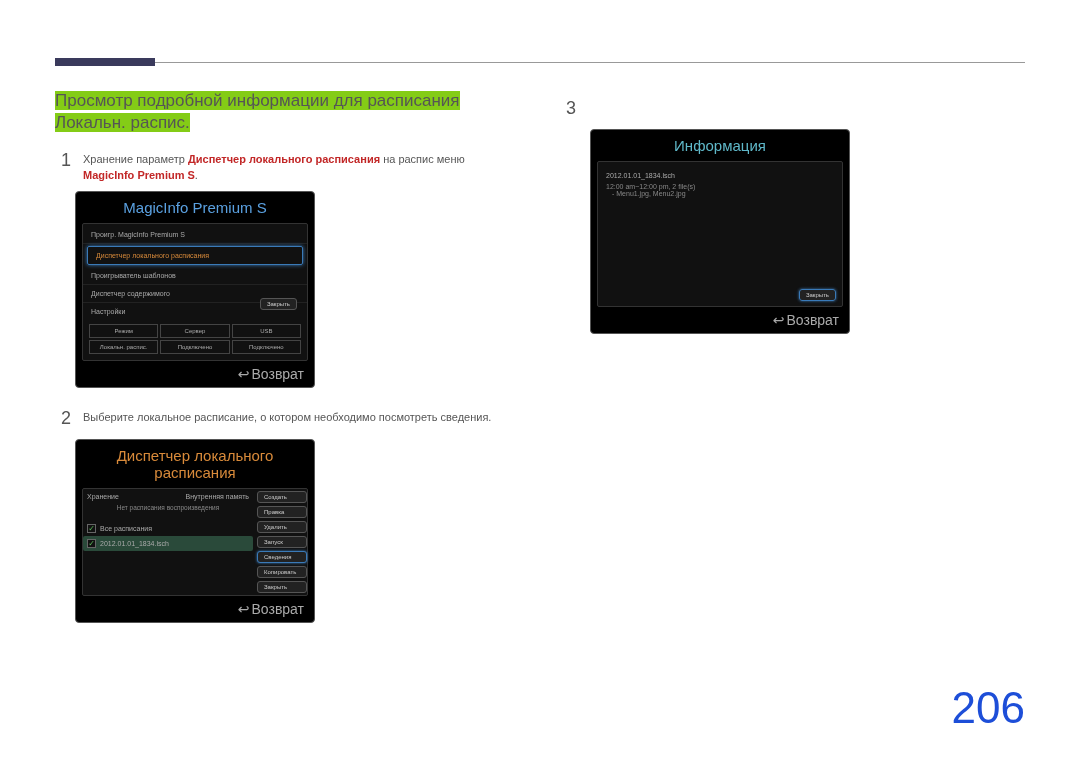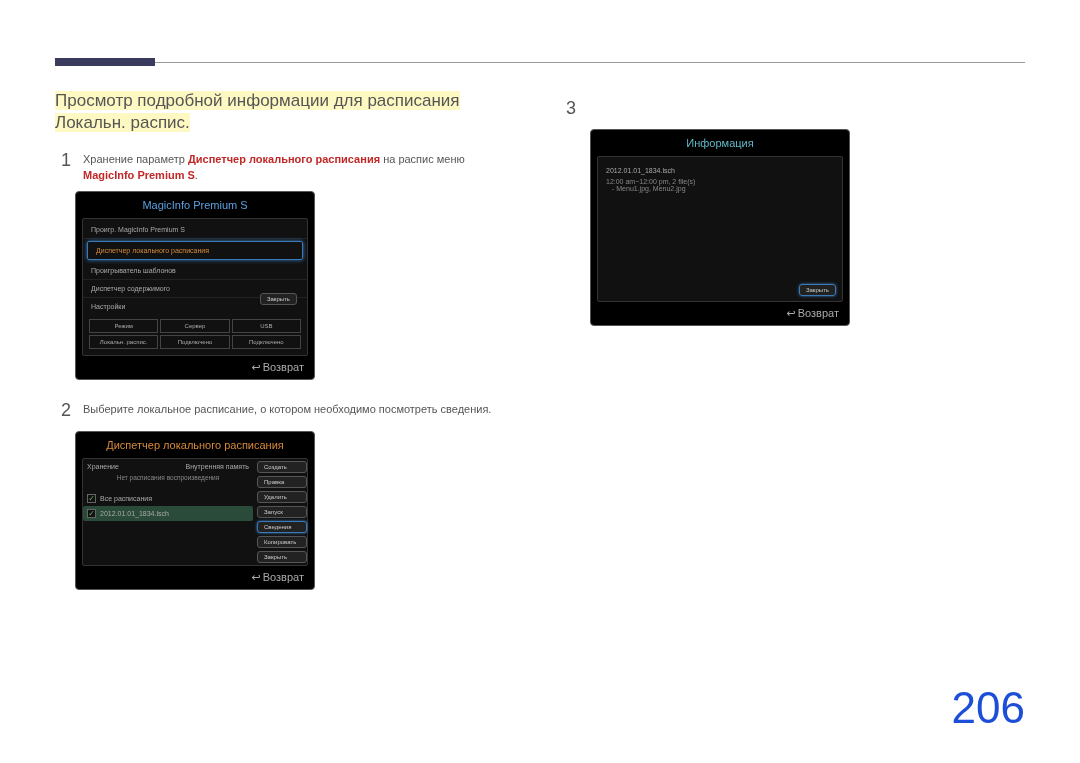--- a/index.html
+++ b/index.html
@@ -42,21 +42,21 @@
     display: flex;
     gap: 40px;
   }
   .col {
     flex: 1;
     min-width: 0;
   }
   .section-title {
     font-size: 17px;
     line-height: 1.3;
-    background: #fef9c3;
+    background: #84cc16;
     display: inline;
     color: #555;
   }
   .step-row {
     display: flex;
     gap: 12px;
     margin-top: 14px;
     font-size: 11px;
     line-height: 1.4;
   }
@@ -91,37 +91,37 @@
     color: #ccc;
     font-size: 8px;
   }
   .device3 {
     margin-left: 0;
     width: 260px;
   }
   .device .titlebar {
     text-align: center;
     padding: 7px 0;
-    font-size: 11px;
+    font-size: 15px;
   }
   .tb-blue { color: #5aa0e0; }
   .tb-orange { color: #d88a3a; }
   .tb-cyan { color: #5fb8c9; }
   .device .body {
     background: #111;
     margin: 0 6px;
     border: 1px solid #333;
     border-radius: 2px;
     padding: 2px 0;
     position: relative;
   }
   .device .footer {
     text-align: right;
     padding: 5px 10px;
-    font-size: 11px;
+    font-size: 14px;
     color: #aaa;
   }
   .device .footer::before {
     content: "↩";
     margin-right: 2px;
   }
   .menu-item {
     padding: 5px 8px;
     border-bottom: 1px solid #222;
     color: #aaa;

